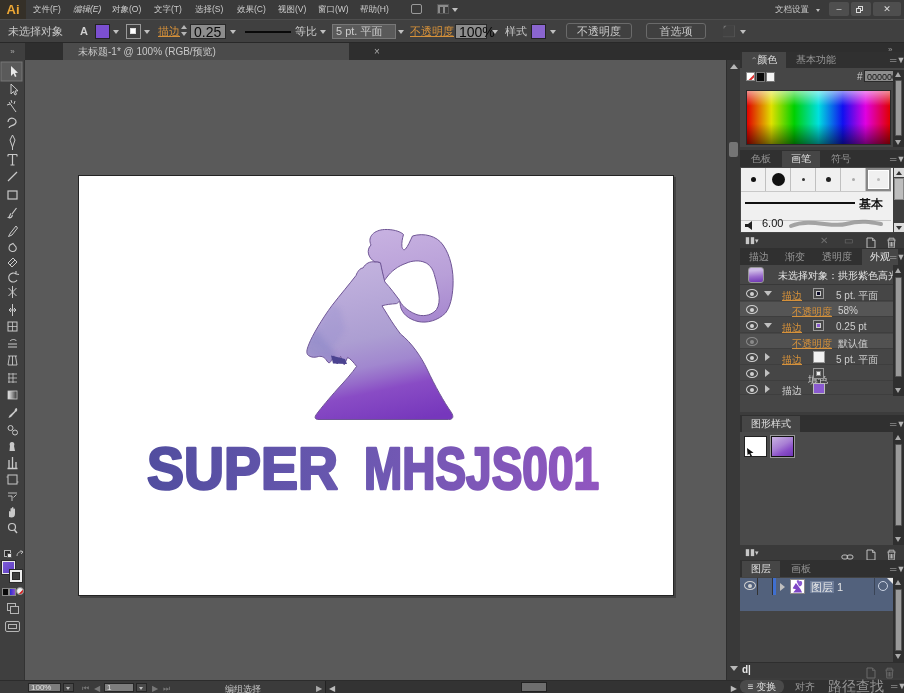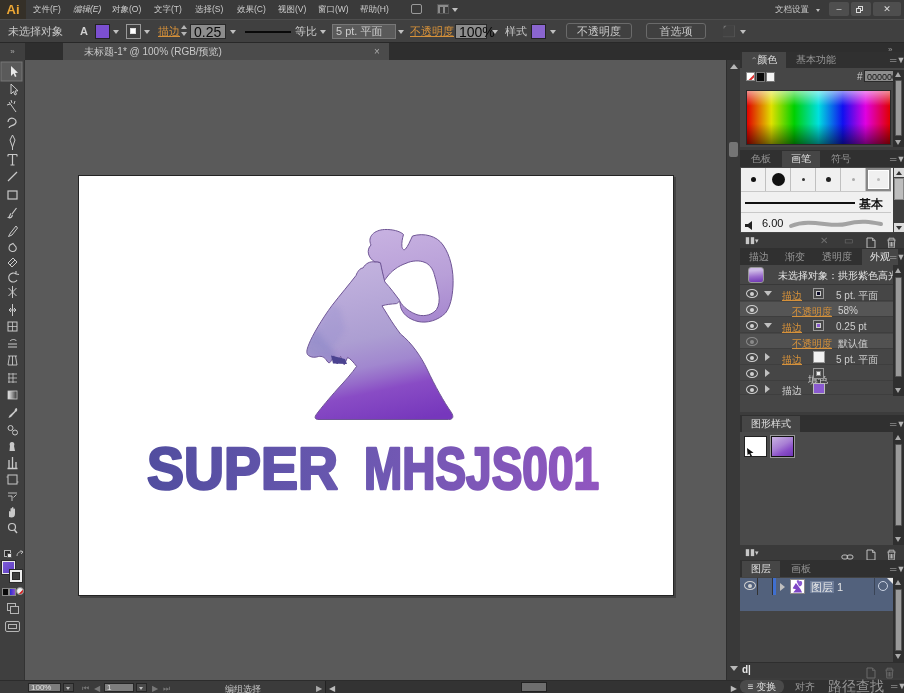--- a/index.html
+++ b/index.html
@@ -14,21 +14,21 @@
 .winbtn { position:absolute; top:2px; height:14px; background:#4e4e4e; border-radius:2px; color:#dcdcdc; text-align:center; font-size:9px; line-height:14px; }
 
 #ctrlbar { position:absolute; left:0; top:19px; width:904px; height:24px; background:#404040; border-top:1px solid #4e4e4e; border-bottom:1px solid #282828; }
 #ctrlbar .t { position:absolute; top:0; height:22px; line-height:22px; color:#c8c8c8; font-size:11px; }
 .orange { color:#d6913a !important; text-decoration:underline; }
 .inbox { position:absolute; background:#8d8d8d; border:1px solid #2a2a2a; color:#0a0a0a; font-size:14px; line-height:14px; }
 .btn { position:absolute; top:3px; height:16px; border:1px solid #6a6a6a; border-radius:3px; color:#c8c8c8; font-size:11px; line-height:14px; text-align:center; }
 .dd { position:absolute; width:0; height:0; border-left:3px solid transparent; border-right:3px solid transparent; border-top:4px solid #c0c0c0; }
 
 #tabbar { position:absolute; left:0; top:43px; width:904px; height:17px; background:#2e2e2e; }
-#doctab { position:absolute; left:63px; top:0; width:326px; height:17px; background:#4b4b4b; color:#c9c9c9; font-size:10px; line-height:17px; text-align:left; padding-left:21px; }
+#doctab { position:absolute; left:63px; top:0; width:286px; height:17px; background:#4b4b4b; color:#c9c9c9; font-size:10px; line-height:17px; text-align:left; padding-left:15px; }
 
 #toolbar { position:absolute; left:0; top:60px; width:25px; height:620px; background:#3f3f3f; border-right:1px solid #333; }
 
 #canvas { position:absolute; left:25px; top:60px; width:701px; height:620px; background:#5a5a5a; }
 #artboard { position:absolute; left:53px; top:115px; width:596px; height:421px; background:#fff; border:1px solid #242424; box-shadow:2px 2px 0 rgba(0,0,0,0.25); }
 
 #vscroll { position:absolute; left:726px; top:60px; width:14px; height:620px; background:#393939; border-left:1px solid #2e2e2e; }
 
 #dock { position:absolute; left:740px; top:52px; width:164px; height:641px; background:#3c3c3c; }
 
@@ -375,21 +375,21 @@
         <div class="abs" style="left:75px;top:0;width:25px;height:23px;border-right:1px solid #c0c0c0;">
             <div class="abs" style="left:10px;top:9px;width:5px;height:5px;background:#222;border-radius:50%;"></div>
           </div>
         <div class="abs" style="left:100px;top:0;width:25px;height:23px;border-right:1px solid #c0c0c0;">
             <div class="abs" style="left:11px;top:10px;width:3px;height:3px;background:#aaa;border-radius:50%;"></div>
           </div>
         <div class="abs" style="left:125px;top:0;width:25px;height:23px;border:2px solid #888;box-shadow:inset 0 0 0 1px #fff;">
             <div class="abs" style="left:9px;top:8px;width:3px;height:3px;background:#bbb;border-radius:50%;"></div>
           </div>
       </div>
-      <div class="abs" style="left:1px;top:24px;width:150px;height:22px;border-top:1px solid #c8c8c8;border-bottom:1px solid #c8c8c8;">
+      <div class="abs" style="left:1px;top:24px;width:150px;height:30px;border-top:1px solid #c8c8c8;border-bottom:1px solid #c8c8c8;">
         <div class="abs" style="left:4px;top:10px;width:110px;height:2px;background:#111;"></div>
         <div class="abs" style="left:118px;top:4px;color:#111;font-size:12px;font-weight:bold;">基本</div>
       </div>
       <div class="abs" style="left:1px;top:47px;width:150px;height:18px;">
         <div class="abs" style="left:3px;top:3px;width:12px;height:11px;"><svg width="12" height="11">
               <path d="M1 4 L4 4 L8 1 L8 10 L4 7 L1 7 Z" fill="#222"></path>
             </svg></div>
         <div class="abs" style="left:21px;top:3px;color:#111;font-size:11px;">6.00</div>
         <svg class="abs" style="left:45px;top:1px;" width="100" height="16">
             <path d="M5 11 C 25 3, 45 13, 60 9 C 75 5, 85 7, 95 9" stroke="#909090" stroke-width="4" fill="none" stroke-linecap="round" opacity="0.8"></path>

